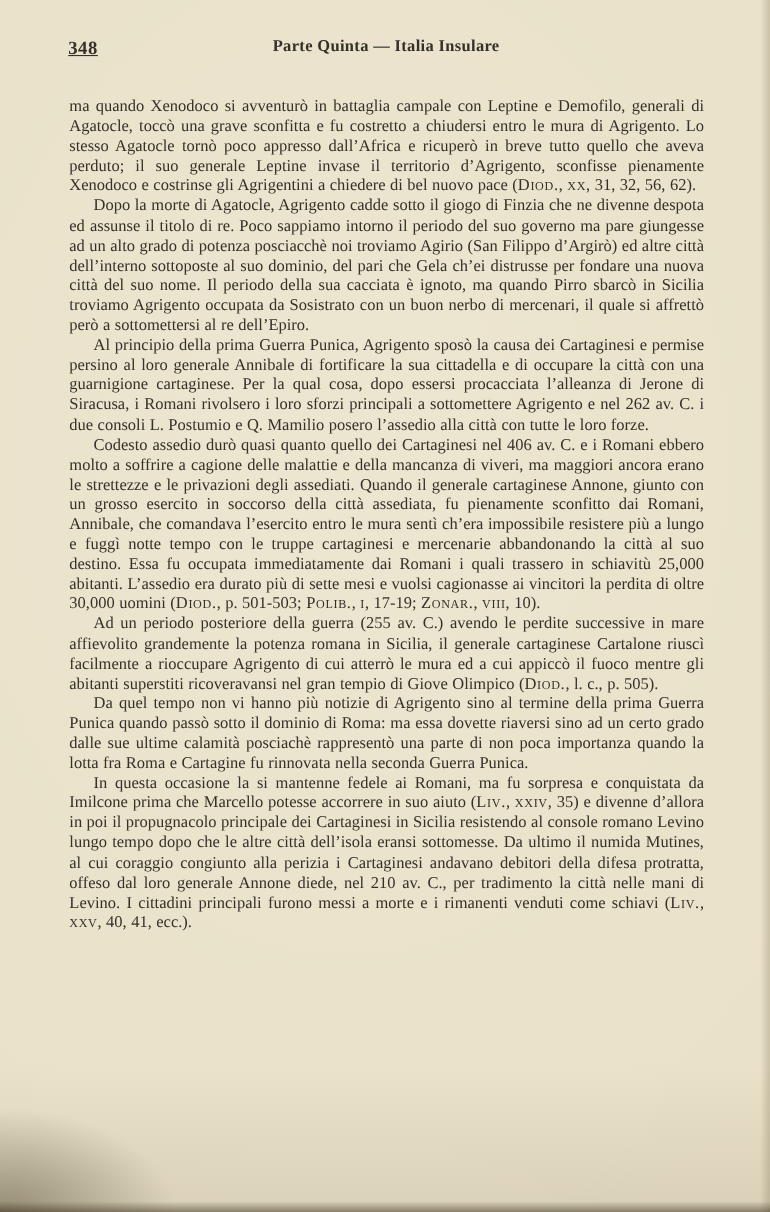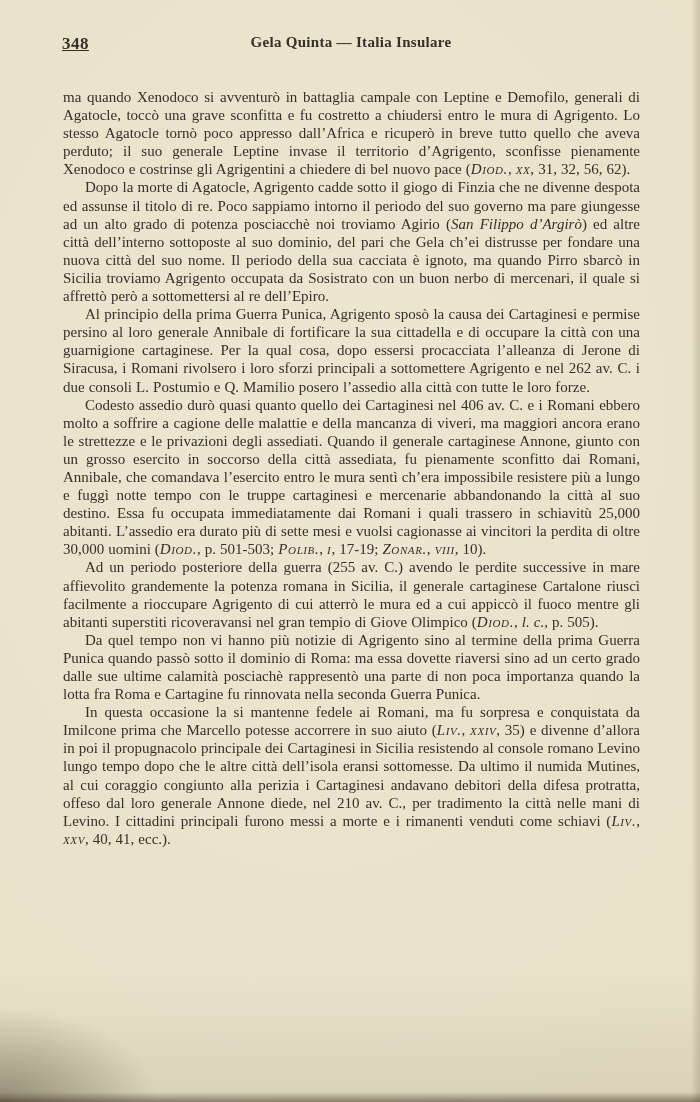--- a/index.html
+++ b/index.html
@@ -48,22 +48,22 @@
     font-size: 15px;
     line-height: 18.1px;
     text-align: justify;
     text-justify: inter-word;
     hyphens: auto;
     -webkit-hyphens: auto;
     word-spacing: 0.02em;
   }
   .body-text p { margin: 0; }
   .body-text p.indent { text-indent: 22px; }
-  .sc { font-variant: small-caps; letter-spacing: 0.04em; font-style: italic; }
-  .it { font-style: italic; }
+  .sc { font-variant: small-caps; letter-spacing: 0.04em; }
+  .it { }
   .edge-bottom {
     position: absolute;
     left: 0; right: 0; bottom: 0;
     height: 10px;
     background: linear-gradient(to bottom, rgba(0,0,0,0), rgba(55,45,24,0.50));
     pointer-events: none;
   }
   .corner-bl {
     position: absolute;
     left: 0; bottom: 0;
@@ -78,21 +78,21 @@
     background: linear-gradient(to right, rgba(0,0,0,0), rgba(90,75,45,0.22));
     pointer-events: none;
   }
 </style>
 </head>
 <body>
 
 <div class="page">
   <div class="header">
     <span class="pagenum">348</span>
-    <span class="running-title">Gela Quinta — Italia Insulare</span>
+    <span class="running-title">Parte Quinta — Italia Insulare</span>
   </div>
 
   <div class="body-text" lang="it">
       <p class=""><span>ma quando Xenodoco si avventurò in battaglia campale con Leptine e Demofilo, generali di Agatocle, toccò una grave sconfitta e fu costretto a chiudersi entro le mura di Agrigento. Lo stesso Agatocle tornò poco appresso dall’Africa e ricuperò in breve tutto quello che aveva perduto; il suo generale Leptine invase il territorio d’Agrigento, sconfisse pienamente Xenodoco e costrinse gli Agrigentini a chiedere di bel nuovo pace (</span><span class="sc">Diod.</span><span>, </span><span class="sc">xx</span><span>, 31, 32, 56, 62).</span></p>
       <p class="indent"><span>Dopo la morte di Agatocle, Agrigento cadde sotto il giogo di Finzia che ne divenne despota ed assunse il titolo di re. Poco sappiamo intorno il periodo del suo governo ma pare giungesse ad un alto grado di potenza posciacchè noi troviamo Agirio (</span><span class="it">San Filippo d’Argirò</span><span>) ed altre città dell’interno sottoposte al suo dominio, del pari che Gela ch’ei distrusse per fondare una nuova città del suo nome. Il periodo della sua cacciata è ignoto, ma quando Pirro sbarcò in Sicilia troviamo Agrigento occupata da Sosistrato con un buon nerbo di mercenari, il quale si affrettò però a sottomettersi al re dell’Epiro.</span></p>
       <p class="indent"><span>Al principio della prima Guerra Punica, Agrigento sposò la causa dei Cartaginesi e permise persino al loro generale Annibale di fortificare la sua cittadella e di occupare la città con una guarnigione cartaginese. Per la qual cosa, dopo essersi procacciata l’alleanza di Jerone di Siracusa, i Romani rivolsero i loro sforzi principali a sottomettere Agrigento e nel 262 av. C. i due consoli L. Postumio e Q. Mamilio posero l’assedio alla città con tutte le loro forze.</span></p>
       <p class="indent"><span>Codesto assedio durò quasi quanto quello dei Cartaginesi nel 406 av. C. e i Romani ebbero molto a soffrire a cagione delle malattie e della mancanza di viveri, ma maggiori ancora erano le strettezze e le privazioni degli assediati. Quando il generale cartaginese Annone, giunto con un grosso esercito in soccorso della città assediata, fu pienamente sconfitto dai Romani, Annibale, che comandava l’esercito entro le mura sentì ch’era impossibile resistere più a lungo e fuggì notte tempo con le truppe cartaginesi e mercenarie abbandonando la città al suo destino. Essa fu occupata immediatamente dai Romani i quali trassero in schiavitù 25,000 abitanti. L’assedio era durato più di sette mesi e vuolsi cagionasse ai vincitori la perdita di oltre 30,000 uomini (</span><span class="sc">Diod.</span><span>, p. 501-503; </span><span class="sc">Polib.</span><span>, </span><span class="sc">i</span><span>, 17-19; </span><span class="sc">Zonar.</span><span>, </span><span class="sc">viii</span><span>, 10).</span></p>
       <p class="indent"><span>Ad un periodo posteriore della guerra (255 av. C.) avendo le perdite successive in mare affievolito grandemente la potenza romana in Sicilia, il generale cartaginese Cartalone riuscì facilmente a rioccupare Agrigento di cui atterrò le mura ed a cui appiccò il fuoco mentre gli abitanti superstiti ricoveravansi nel gran tempio di Giove Olimpico (</span><span class="sc">Diod.</span><span>, </span><span class="it">l. c.</span><span>, p. 505).</span></p>
       <p class="indent"><span>Da quel tempo non vi hanno più notizie di Agrigento sino al termine della prima Guerra Punica quando passò sotto il dominio di Roma: ma essa dovette riaversi sino ad un certo grado dalle sue ultime calamità posciachè rappresentò una parte di non poca importanza quando la lotta fra Roma e Cartagine fu rinnovata nella seconda Guerra Punica.</span></p>
       <p class="indent"><span>In questa occasione la si mantenne fedele ai Romani, ma fu sorpresa e conquistata da Imilcone prima che Marcello potesse accorrere in suo aiuto (</span><span class="sc">Liv.</span><span>, </span><span class="sc">xxiv</span><span>, 35) e divenne d’allora in poi il propugnacolo principale dei Cartaginesi in Sicilia resistendo al console romano Levino lungo tempo dopo che le altre città dell’isola eransi sottomesse. Da ultimo il numida Mutines, al cui coraggio congiunto alla perizia i Cartaginesi andavano debitori della difesa protratta, offeso dal loro generale Annone diede, nel 210 av. C., per tradimento la città nelle mani di Levino. I cittadini principali furono messi a morte e i rimanenti venduti come schiavi (</span><span class="sc">Liv.</span><span>, </span><span class="sc">xxv</span><span>, 40, 41, ecc.).</span></p>

